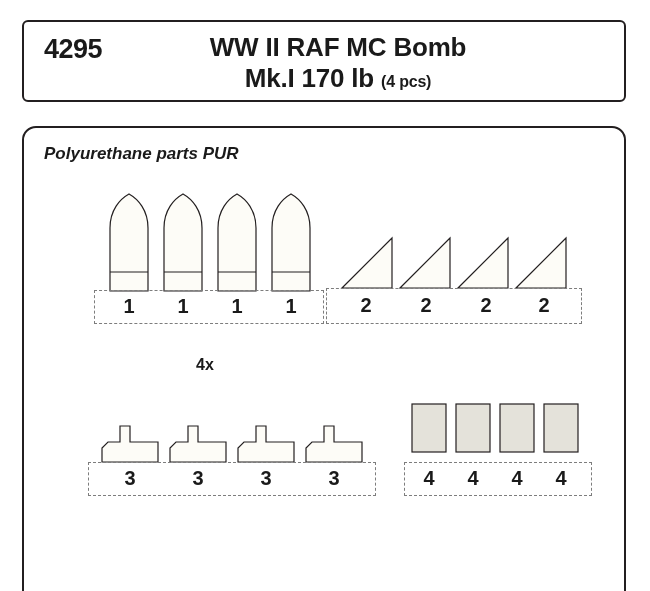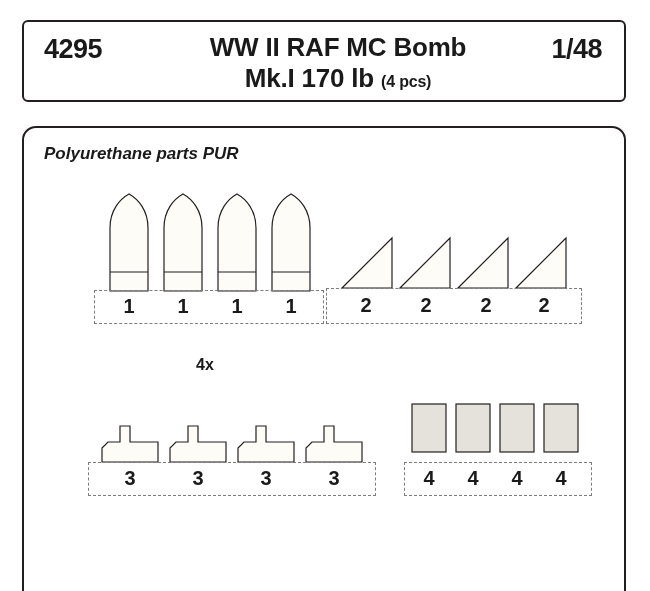--- a/index.html
+++ b/index.html
@@ -122,21 +122,20 @@
 
 <div class="header-box">
   <div class="kit-number">4295</div>
   <div class="title-wrap">
     <div class="title-line1">WW II RAF MC Bomb</div>
     <div class="title-line2">
       <span>Mk.I 170 lb</span>
       <span class="pcs">(4 pcs)</span>
     </div>
   </div>
-  <div class="scale">1/48</div>
 </div>
 
 <div class="main-panel">
 
   <div class="material-label">Polyurethane parts PUR</div>
 
   <div class="group" style="left:58px; top:60px; width:240px; height:130px;">
     <svg width="240" height="104" style="position:absolute;left:0;top:0;">
 
       <path class="pt-line" d="M28,103 L28,40 C28,22 38,11 47,6 C56,11 66,22 66,40 L66,103 Z"></path>

